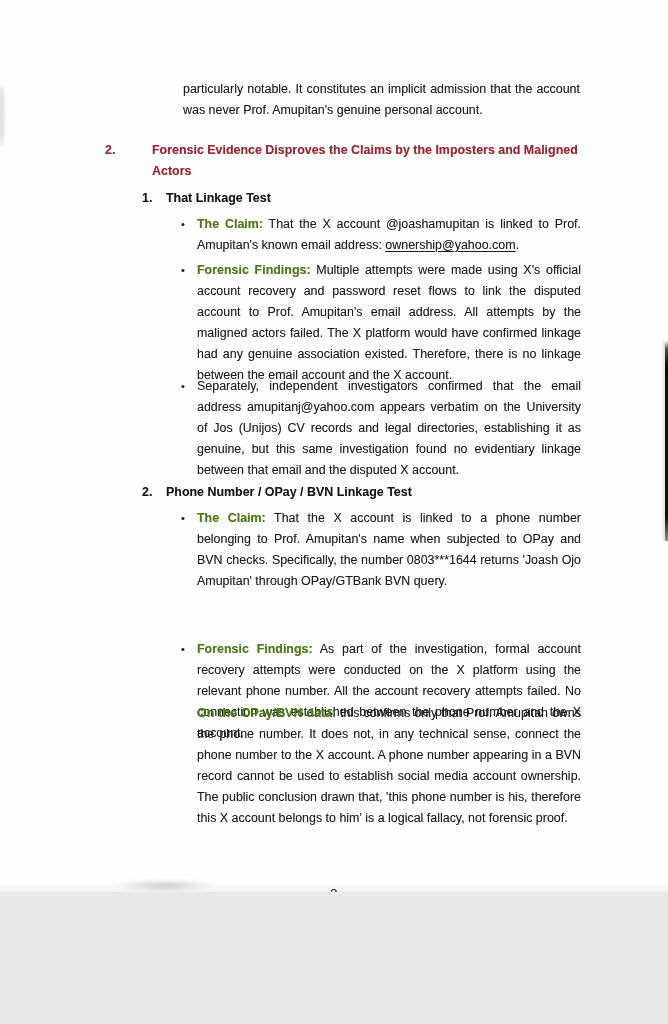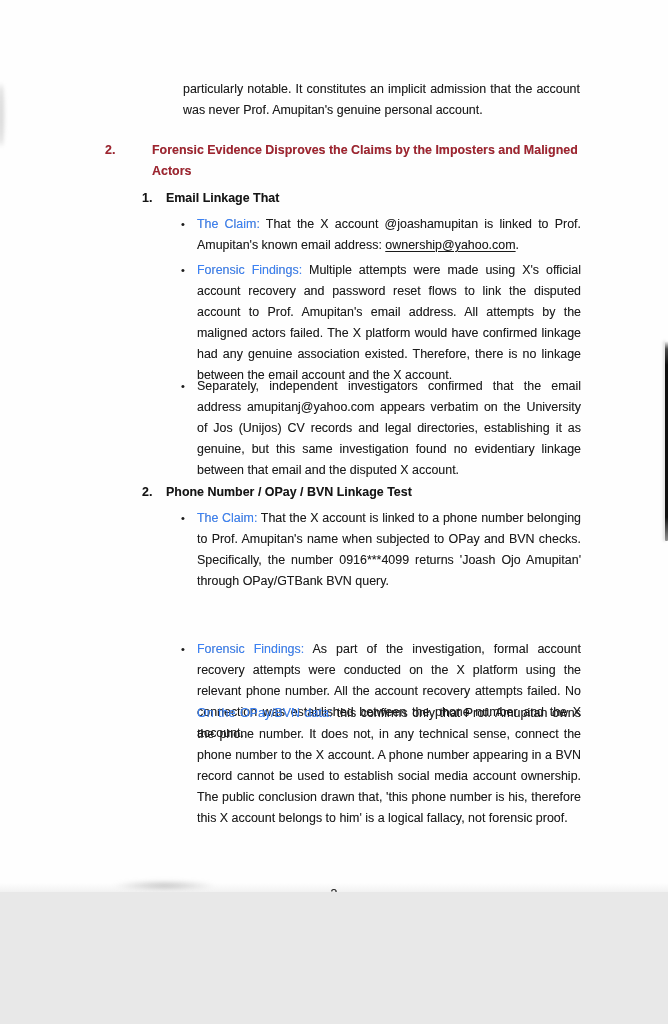--- a/index.html
+++ b/index.html
@@ -49,21 +49,21 @@
     top: 0;
     font-size: 11px;
     color: #1b1b1b;
   }
   .b1 { top: 214px; }
   .b2 { top: 260px; }
   .b3 { top: 376px; }
   .b4 { top: 508px; }
   .b5 { top: 595px; margin-top: 44px; }
   .note { top: 703px; }
-  .lead { font-weight: normal; color: #3b82f6; }
+  .lead { font-weight: bold; color: #4d7c0f; }
   .ulink { text-decoration: underline; text-underline-offset: 2px; }
   .page-num {
     top: 884px; left: 0; width: 668px;
     text-align: center;
     color: #202020;
   }
   
   .scan-line {
     position: absolute;
     right: 0; top: 341px;
@@ -104,42 +104,42 @@
 
   <p class="block intro">particularly notable. It constitutes an implicit admission that the account was never Prof. Amupitan's genuine personal account.</p>
 
   <div class="block main-heading">
     <span class="mh-num">2.</span>
     <span class="mh-txt">Forensic Evidence Disproves the Claims by the Imposters and Maligned Actors</span>
   </div>
 
   <div class="block sub-title st1">
     <span class="st-num">1.</span>
-    <span class="st-txt">Email Linkage That</span>
+    <span class="st-txt">That Linkage Test</span>
   </div>
 
   <div class="block bullet b1">
     <span class="lead">The Claim:</span><span> That the X account @joashamupitan is linked to Prof. Amupitan's known email address: </span><span class="ulink">ownership@yahoo.com</span><span>.</span>
   </div>
 
   <div class="block bullet b2">
     <span class="lead">Forensic Findings:</span><span> Multiple attempts were made using X's official account recovery and password reset flows to link the disputed account to Prof. Amupitan's email address. All attempts by the maligned actors failed. The X platform would have confirmed linkage had any genuine association existed. Therefore, there is no linkage between the email account and the X account.</span>
   </div>
 
   <div class="block bullet b3">
     <span>Separately, independent investigators confirmed that the email address amupitanj@yahoo.com appears verbatim on the University of Jos (Unijos) CV records and legal directories, establishing it as genuine, but this same investigation found no evidentiary linkage between that email and the disputed X account.</span>
   </div>
 
   <div class="block sub-title st2">
     <span class="st-num">2.</span>
     <span class="st-txt">Phone Number / OPay / BVN Linkage Test</span>
   </div>
 
   <div class="block bullet b4">
-    <span class="lead">The Claim:</span><span> That the X account is linked to a phone number belonging to Prof. Amupitan's name when subjected to OPay and BVN checks. Specifically, the number 0916***4099 returns 'Joash Ojo Amupitan' through OPay/GTBank BVN query.</span>
+    <span class="lead">The Claim:</span><span> That the X account is linked to a phone number belonging to Prof. Amupitan's name when subjected to OPay and BVN checks. Specifically, the number 0803***1644 returns 'Joash Ojo Amupitan' through OPay/GTBank BVN query.</span>
   </div>
 
   <div class="block bullet b5">
     <span class="lead">Forensic Findings:</span><span> As part of the investigation, formal account recovery attempts were conducted on the X platform using the relevant phone number. All the account recovery attempts failed. No connection was established between the phone number and the X account.</span>
   </div>
 
   <div class="block note">
     <span class="lead">On the OPay/BVN data:</span><span> this confirms only that Prof. Amupitan owns the phone number. It does not, in any technical sense, connect the phone number to the X account. A phone number appearing in a BVN record cannot be used to establish social media account ownership. The public conclusion drawn that, 'this phone number is his, therefore this X account belongs to him' is a logical fallacy, not forensic proof.</span>
   </div>
 

